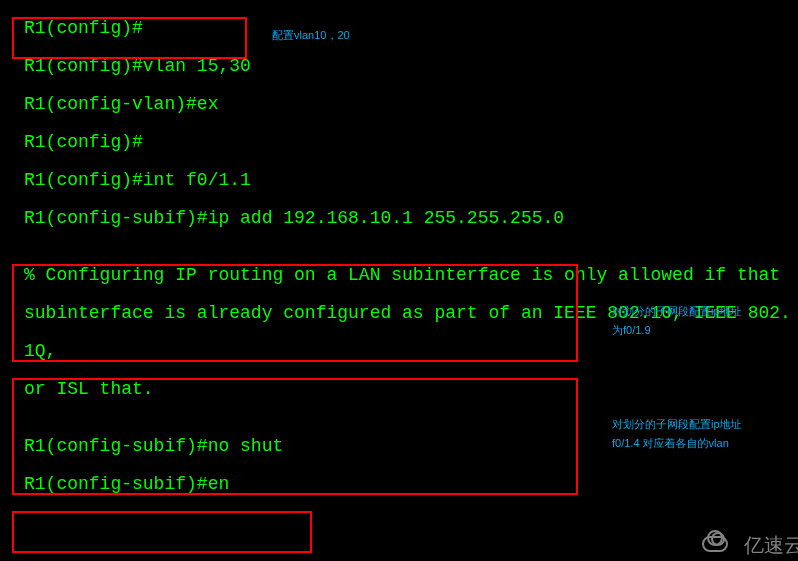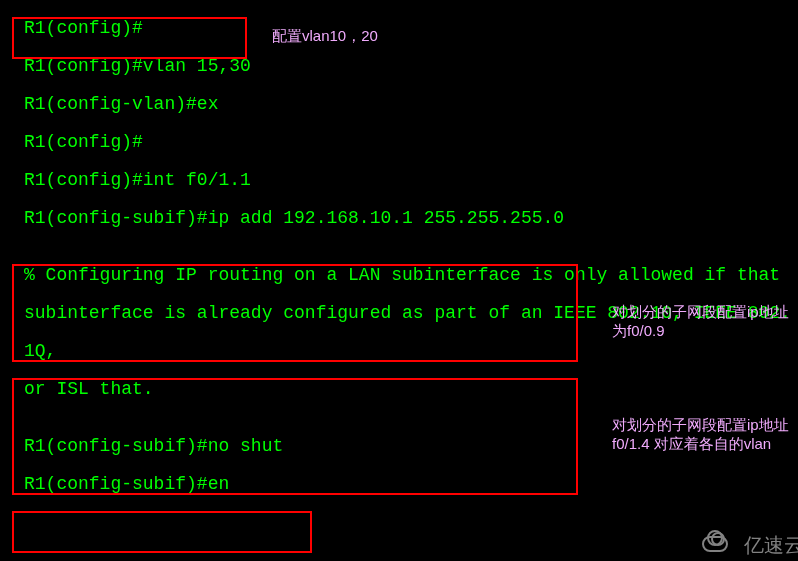--- a/index.html
+++ b/index.html
@@ -22,23 +22,23 @@
     white-space: pre;
   }
   .line { white-space: pre; }
   .box {
     position: absolute;
     border: 2px solid #ff0000;
     pointer-events: none;
   }
   .anno {
     position: absolute;
-    color: #f0abfc;
+    color: #0ea5e9;
     font-family: "SimSun","Microsoft YaHei",sans-serif;
-    font-size: 15px;
+    font-size: 11px;
     line-height: 19px;
     white-space: normal;
   }
   .watermark {
     position: absolute;
     right: 6px;
     bottom: 6px;
     display: flex;
     align-items: flex-start;
     gap: 4px;
@@ -104,21 +104,21 @@
 
 <div class="box" style="left:0px; top:17px; width:235px; height:42px;"></div>
 <div class="box" style="left:0px; top:264px; width:566px; height:98px;"></div>
 <div class="box" style="left:0px; top:378px; width:566px; height:117px;"></div>
 <div class="box" style="left:0px; top:511px; width:300px; height:42px;"></div>
 
 <div class="anno" style="left:248px; top:26px;">配置vlan10，20</div>
 
 <div class="anno" style="left:576px; top:302px; width:210px;">
   <div>对划分的子网段配置ip地址</div>
-  <div>为f0/0.9</div>
+  <div>为f0/1.9</div>
 </div>
 
 <div class="anno" style="left:576px; top:415px; width:220px;">
   <div>对划分的子网段配置ip地址</div>
   <div>f0/1.4  对应着各自的vlan</div>
 </div>
 
 <div class="watermark">
   <span class="logo">
       <span class="cloud"></span>

